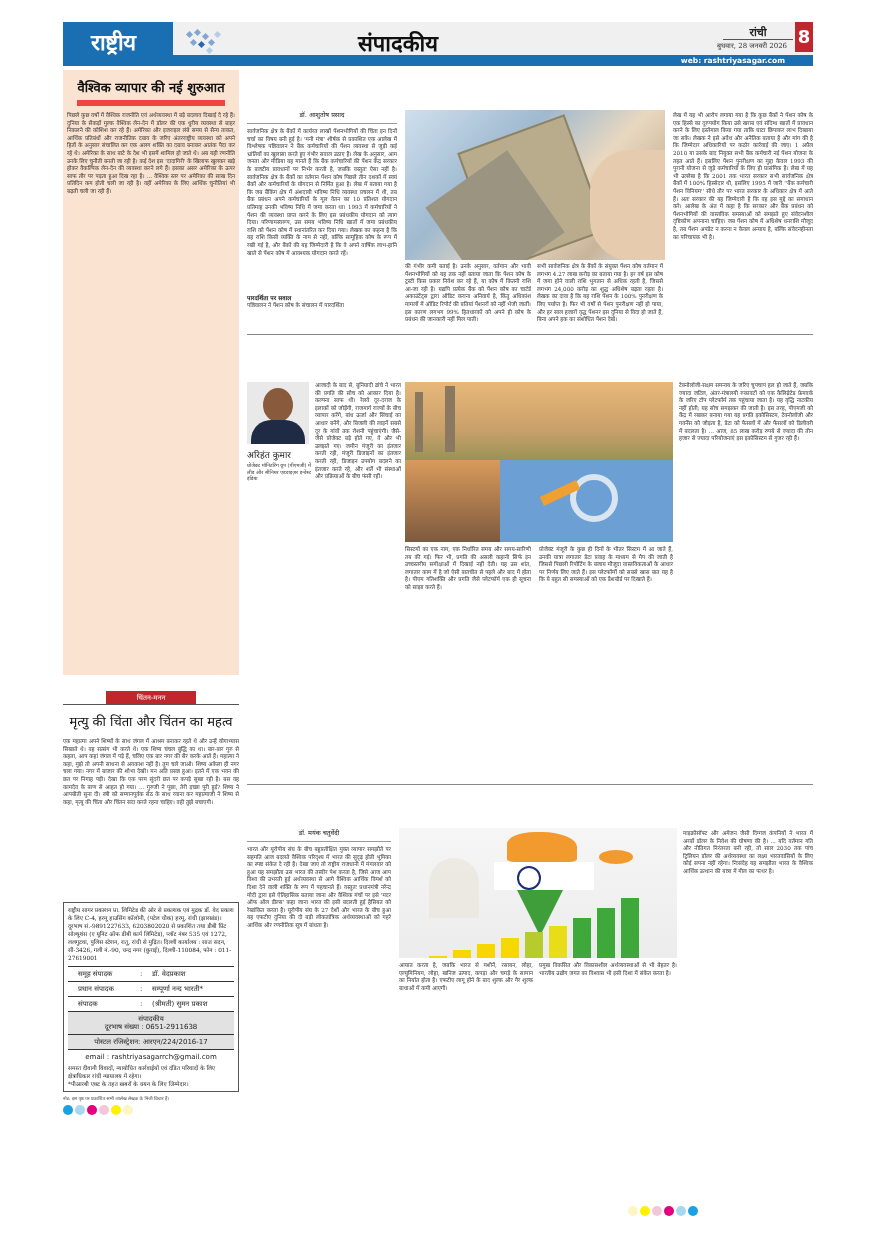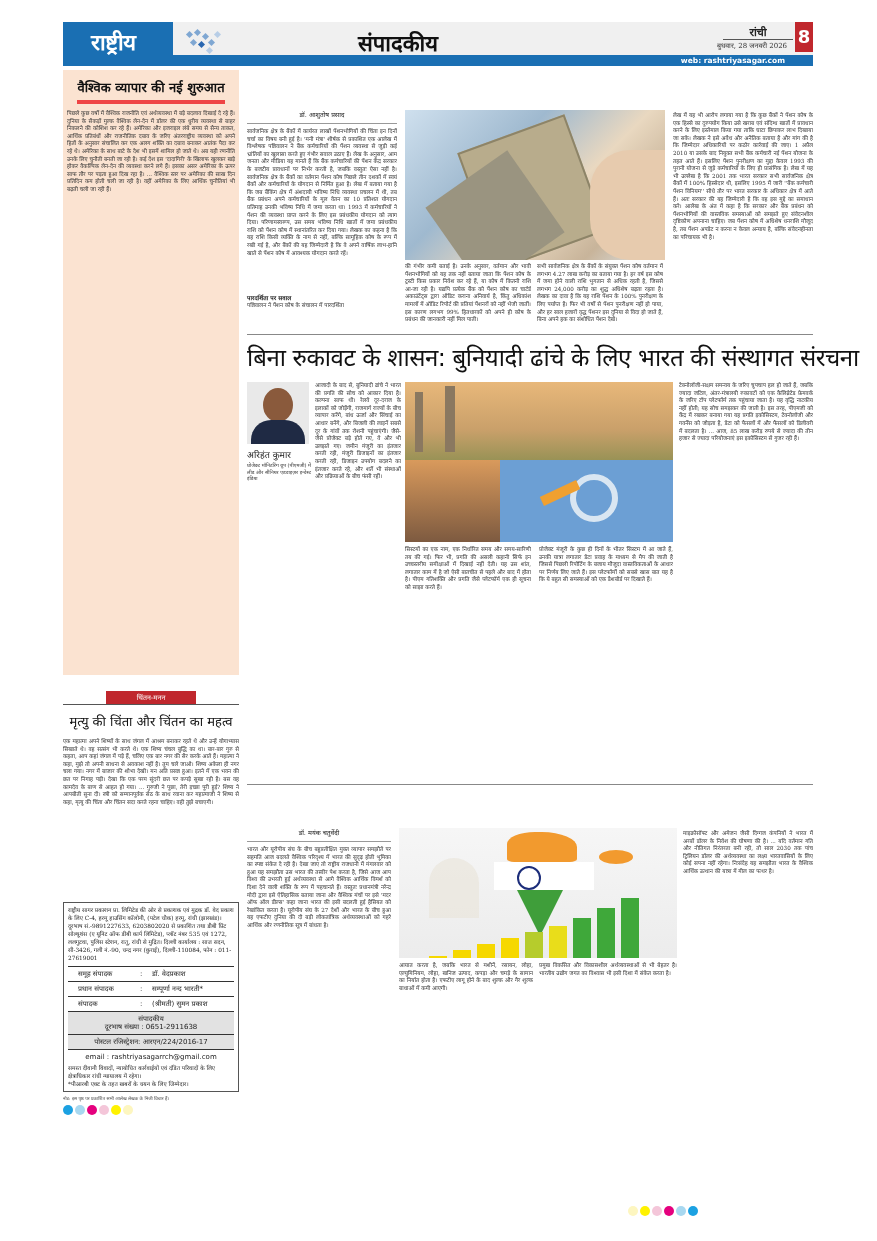--- a/index.html
+++ b/index.html
@@ -13,21 +13,21 @@
   .mast-dots span{position:absolute;width:5px;height:5px;background:#7fa7d2;transform:rotate(45deg);}
   .mast-title{position:absolute;left:250px;top:5px;width:170px;text-align:center;font-family:"DejaVu Sans",sans-serif;font-weight:bold;font-size:22px;color:#111;}
   .mast-city{position:absolute;left:660px;top:2px;width:70px;text-align:center;font-family:"DejaVu Sans",sans-serif;font-weight:bold;font-size:11px;border-bottom:1px solid #555;}
   .mast-date{position:absolute;left:644px;top:19px;width:90px;text-align:center;font-size:7px;color:#333;}
   .mast-page{position:absolute;right:0;top:0;width:18px;height:30px;background:#c0272d;color:#fff;font-family:"DejaVu Sans",sans-serif;font-weight:bold;font-size:18px;text-align:center;line-height:30px;}
   .mast-bar{position:absolute;left:110px;top:33px;width:640px;height:11px;background:#1a6fb3;}
   .mast-web{position:absolute;right:28px;top:33px;font-family:"DejaVu Sans",sans-serif;font-size:7.5px;color:#fff;font-weight:bold;line-height:11px;}
   
   .lcol{position:absolute;left:0;top:48px;width:176px;}
   .lead-box{background:#fbe3d1;padding:4px 4px 6px;height:595px;overflow:hidden;}
-  .lead-title{font-family:"DejaVu Sans",sans-serif;font-weight:bold;font-size:13px;text-align:center;color:#111;border-bottom:4px solid #ef4444;padding-bottom:4px;margin:4px 10px 6px;}
+  .lead-title{font-family:"DejaVu Sans",sans-serif;font-weight:bold;font-size:13px;text-align:center;color:#111;border-bottom:6px solid #ef4444;padding-bottom:4px;margin:4px 10px 6px;}
   .txt{font-size:5.6px;line-height:7.6px;text-align:justify;color:#333;}
   .sec-tag{margin:16px auto 0;width:90px;background:#c0272d;color:#fff;text-align:center;font-family:"DejaVu Sans",sans-serif;font-size:7px;padding:2px 0;}
   .sec-rule{border-top:1px solid #555;margin:0;}
   .med-title{font-family:"DejaVu Sans",sans-serif;font-size:13px;text-align:center;margin:7px 0 8px;color:#111;}
   .imprint{border:1px solid #555;margin-top:14px;padding:3px 4px;font-size:5.8px;line-height:8px;color:#222;}
   .imp-row{border-top:1px solid #333;font-family:"DejaVu Sans",sans-serif;font-size:7px;padding:3px 10px;display:flex;}
   .imp-row .k{width:62px;}
   .imp-row .c{width:12px;}
   .imp-gray{background:#e2e2e2;text-align:center;font-family:"DejaVu Sans",sans-serif;font-size:7px;padding:3px 0;border-top:1px solid #333;}
   .imp-email{text-align:center;font-family:"DejaVu Sans",sans-serif;font-size:7px;padding:3px 0;border-top:1px solid #333;}
@@ -131,21 +131,20 @@
       <div style="position:absolute;left:40px;top:60px;width:100px;height:100px;background:#9a9480;transform:rotate(-35deg);"></div>
       <div style="position:absolute;left:185px;top:40px;width:80px;height:110px;background:#e7cbae;border-radius:40px 0 0 40px;"></div>
     </div>
     <div class="col txt" style="left:158px;top:193px;width:126px;height:62px;overflow:hidden">की गंभीर कमी बताई है। उनके अनुसार, वर्तमान और भावी पेंशनभोगियों को यह तक नहीं बताया जाता कि पेंशन कोष के ट्रस्टी किस प्रकार निवेश कर रहे हैं, या कोष में कितनी राशि आ-जा रही है। यद्यपि प्रत्येक बैंक को पेंशन कोष का चार्टर्ड अकाउंटेंट्स द्वारा ऑडिट कराना अनिवार्य है, किंतु अधिकांश मामलों में ऑडिट रिपोर्ट की प्रतियां पेंशनरों को नहीं भेजी जातीं। इस कारण लगभग 99% हितधारकों को अपने ही कोष के प्रबंधन की जानकारी नहीं मिल पाती।</div>
     <div class="col txt" style="left:290px;top:193px;width:126px;height:62px;overflow:hidden">सभी सार्वजनिक क्षेत्र के बैंकों के संयुक्त पेंशन कोष वर्तमान में लगभग 4.27 लाख करोड़ का बताया गया है। हर वर्ष इस कोष में जमा होने वाली राशि भुगतान से अधिक रहती है, जिससे लगभग 24,000 करोड़ का शुद्ध अधिशेष बढ़ता रहता है। लेखक का दावा है कि यह राशि पेंशन के 100% पुनरीक्षण के लिए पर्याप्त है। फिर भी वर्षों से पेंशन पुनरीक्षण नहीं हो पाया, और हर साल हजारों वृद्ध पेंशनर इस दुनिया से विदा हो जाते हैं, बिना अपने हक का संशोधित पेंशन देखे।</div>
     <div class="col txt" style="left:426px;top:42px;width:140px;height:215px;overflow:hidden">लेख में यह भी आरोप लगाया गया है कि कुछ बैंकों ने पेंशन कोष के एक हिस्से का दुरुपयोग किया उसे खराब एवं संदिग्ध खातों में प्रावधान करने के लिए इस्तेमाल किया गया ताकि घाटा छिपाकर लाभ दिखाया जा सके। लेखक ने इसे अवैध और अनैतिक बताया है और मांग की है कि जिम्मेदार अधिकारियों पर कठोर कार्रवाई की जाए। 1 अप्रैल 2010 या उसके बाद नियुक्त सभी बैंक कर्मचारी नई पेंशन योजना के तहत आते हैं। इसलिए पेंशन पुनरीक्षण का मुद्दा केवल 1993 की पुरानी योजना से जुड़े कर्मचारियों के लिए ही प्रासंगिक है। लेख में यह भी उल्लेख है कि 2001 तक भारत सरकार सभी सार्वजनिक क्षेत्र बैंकों में 100% हिस्सेदार थी, इसलिए 1995 में जारी ''बैंक कर्मचारी पेंशन विनियम'' सीधे तौर पर भारत सरकार के अधिकार क्षेत्र में आते हैं। अतः सरकार की यह जिम्मेदारी है कि वह इस मुद्दे का समाधान करे। आलेख के अंत में कहा है कि सरकार और बैंक प्रबंधन को पेंशनभोगियों की वास्तविक समस्याओं को समझते हुए संवेदनशील दृष्टिकोण अपनाना चाहिए। जब पेंशन कोष में अधिशेष धनराशि मौजूद है, तब पेंशन अपडेट न करना न केवल अन्याय है, बल्कि संवेदनहीनता का परिचायक भी है।</div>
   </div>
   <div class="rule" style="top:312px"></div>
 
   <div class="art" style="top:318px;height:440px;">
-    <div class="headline light">बिना रुकावट के शासन: बुनियादी ढांचे के लिए भारत की संस्थागत संरचना</div>
     <div class="img" style="left:0;top:42px;width:62px;height:62px;background:#e9e9e9;">
       <div style="position:absolute;left:16px;top:6px;width:30px;height:34px;border-radius:50%;background:#8a5a3c;"></div>
       <div style="position:absolute;left:4px;top:38px;width:54px;height:28px;border-radius:20px 20px 0 0;background:#1f2a44;"></div>
     </div>
     <div style="position:absolute;left:0;top:108px;width:64px;font-family:'DejaVu Sans',sans-serif;font-size:9px;">अरिहंत कुमार</div>
     <div class="txt" style="position:absolute;left:0;top:122px;width:64px;font-size:5px;line-height:6.5px;">प्रोजेक्ट मॉनिटरिंग ग्रुप (पीएमजी) में लीड और सीनियर एडवाइज़र इन्वेस्ट इंडिया</div>
     <div class="col txt" style="left:68px;top:42px;width:86px;height:320px;overflow:hidden">आजादी के बाद से, बुनियादी ढांचे ने भारत की प्रगति की सोच को आकार दिया है। कल्पना साफ थी। रेलवे दूर-दराज के इलाकों को जोड़ेंगी, राजमार्ग राज्यों के बीच व्यापार करेंगे, बांध ऊर्जा और सिंचाई का आधार बनेंगे, और बिजली की लाइनें सबसे दूर के गांवों तक रोशनी पहुंचाएंगी। जैसे-जैसे प्रोजेक्ट बड़े होते गए, वे और भी उलझते गए। जमीन मंजूरी का इंतजार करती रही, मंजूरी डिजाइनों का इंतजार करती रही, डिजाइन उपयोग बदलने का इंतजार करते रहे, और शर्तें भी संस्थाओं और प्रक्रियाओं के बीच फंसी रहीं।</div>
     <div class="img" style="left:158px;top:42px;width:268px;height:160px;background:linear-gradient(180deg,#e8b87a 0%,#c9a06a 30%,#7c8a4a 60%,#6e7a4c 100%);">
       <div style="position:absolute;left:10px;top:10px;width:8px;height:60px;background:#8a7860;"></div>
       <div style="position:absolute;left:40px;top:4px;width:10px;height:66px;background:#8a7860;"></div>

